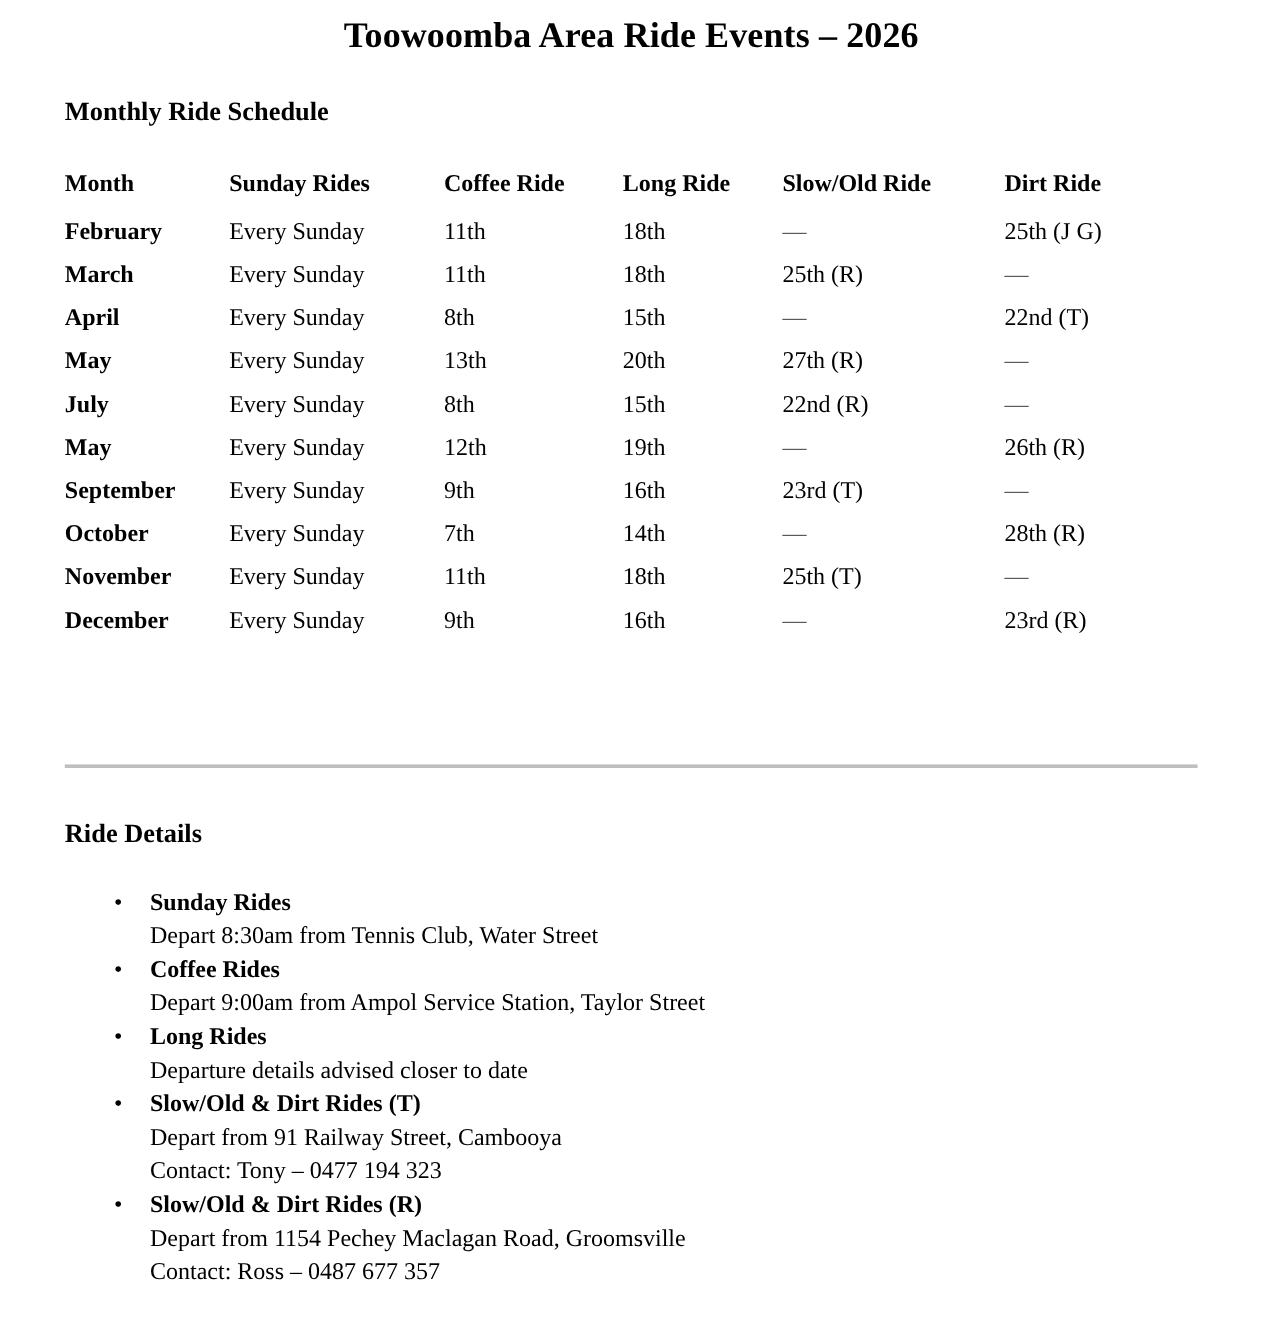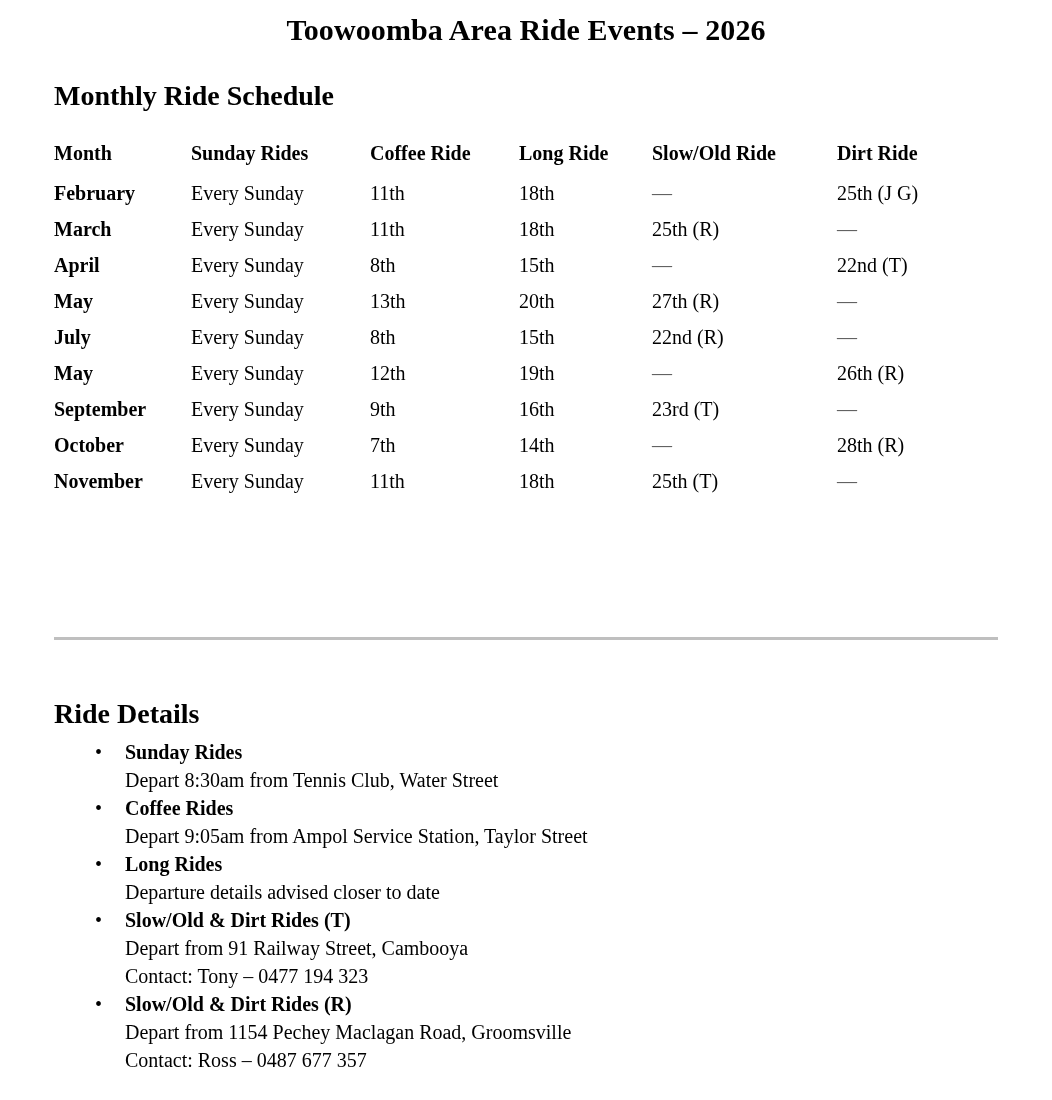--- a/index.html
+++ b/index.html
@@ -27,35 +27,34 @@
     font-size: 30px;
     font-weight: bold;
     letter-spacing: 0.1px;
     margin: 0;
     padding-top: 13px;
     line-height: 1.1;
   }
 
   
   .section-heading {
-    font-size: 28px;
+    font-size: 22px;
     font-weight: bold;
     margin: 0;
     line-height: 1.1;
   }
   #schedule-heading {
     position: absolute;
     left: 54px;
     top: 81px;
   }
   #details-heading {
     position: absolute;
     left: 54px;
     top: 683px;
-    margin-top: 16px;
   }
 
   
   .schedule-table {
     position: absolute;
     left: 54px;
     top: 142px;
     width: 944px;
     border-collapse: collapse;
     font-size: 20px;
@@ -229,37 +228,45 @@
           <td>28th (R)</td>
         </tr>
         <tr>
           <td class="month-cell">November</td>
           <td>Every Sunday</td>
           <td>11th</td>
           <td>18th</td>
           <td>25th (T)</td>
           <td><span class="dash">—</span></td>
         </tr>
+        <tr>
+          <td class="month-cell">December</td>
+          <td>Every Sunday</td>
+          <td>9th</td>
+          <td>16th</td>
+          <td><span class="dash">—</span></td>
+          <td>23rd (R)</td>
+        </tr>
       </tbody>
   </table>
 
   <hr class="table-rule">
 
   <h2 class="section-heading" id="details-heading">Ride Details</h2>
 
   <ul class="details-list">
       <li>
         <span class="bullet">•</span>
         <span class="detail-title">Sunday Rides</span>
         <span class="detail-line">Depart 8:30am from Tennis Club, Water Street</span>
       </li>
       <li>
         <span class="bullet">•</span>
         <span class="detail-title">Coffee Rides</span>
-        <span class="detail-line">Depart 9:05am from Ampol Service Station, Taylor Street</span>
+        <span class="detail-line">Depart 9:00am from Ampol Service Station, Taylor Street</span>
       </li>
       <li>
         <span class="bullet">•</span>
         <span class="detail-title">Long Rides</span>
         <span class="detail-line">Departure details advised closer to date</span>
       </li>
       <li>
         <span class="bullet">•</span>
         <span class="detail-title">Slow/Old &amp; Dirt Rides (T)</span>
         <span class="detail-line">Depart from 91 Railway Street, Cambooya</span>

